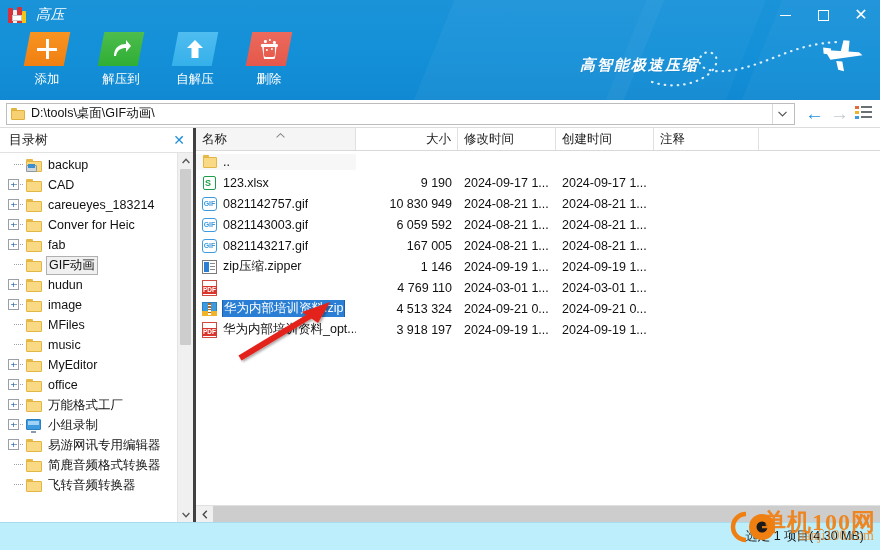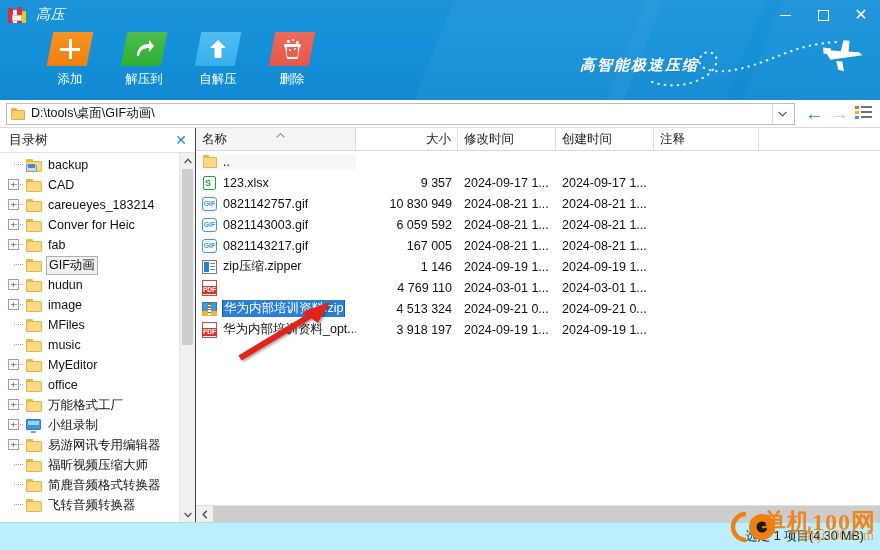--- a/index.html
+++ b/index.html
@@ -60,21 +60,21 @@
     width: 38px; height: 30px; display:flex; align-items:center; justify-content:center;
     color: #ffffff; font-size: 13px; line-height: 1;
   }
   .gl-min { display:block; width:11px; height:1px; background:#fff; }
   .gl-max { display:block; width:11px; height:11px; border:1px solid #fff; }
   .gl-cls { font-size:16px; font-weight:300; }
 
   
   .toolbar {
     position: relative; z-index: 4;
-    display: flex; padding-left: 33px; margin-top: 2px;
+    display: flex; padding-left: 10px; margin-top: 2px;
   }
   .tb-btn {
     width: 74px; display:flex; flex-direction:column; align-items:center;
     cursor: default;
   }
   .tb-ico {
     width: 40px; height: 34px;
     transform: skewX(-11deg);
     display:flex; align-items:center; justify-content:center;
     color:#ffffff;
@@ -151,21 +151,21 @@
 
   
   .main {
     flex: 1 1 auto; display:flex; min-height:0;
     background:#fff;
   }
 
   
   .tree-pane {
     flex: 0 0 196px; display:flex; flex-direction:column;
-    border-right: 1px solid #404040; min-height:0; background:#fff;
+    border-right: 3px solid #404040; min-height:0; background:#fff;
   }
   .tree-header {
     height: 25px; flex:0 0 25px;
     display:flex; align-items:center; justify-content:space-between;
     padding: 0 8px 0 9px;
     border-bottom: 1px solid #e2e2e2;
     background: #fff;
   }
   .tree-title { font-size: 13px; color:#1a1a1a; }
   .tree-close { color:#1e8fd8; font-size: 14px; font-weight: bold; line-height:1; }
@@ -573,28 +573,20 @@
                 <span class="fbdy"></span>
               </span>
               <span class="tlabel">易游网讯专用编辑器</span>
             </div>
             <div class="tnode">
               <span class="guide"></span>
               <span class="fico">
                 <span class="ftab"></span>
                 <span class="fbdy"></span>
               </span>
-              <span class="tlabel">福昕视频压缩大师</span>
-            </div>
-            <div class="tnode">
-              <span class="guide"></span>
-              <span class="fico">
-                <span class="ftab"></span>
-                <span class="fbdy"></span>
-              </span>
               <span class="tlabel">简鹿音频格式转换器</span>
             </div>
             <div class="tnode">
               <span class="guide"></span>
               <span class="fico">
                 <span class="ftab"></span>
                 <span class="fbdy"></span>
               </span>
               <span class="tlabel">飞转音频转换器</span>
             </div>
@@ -655,21 +647,21 @@
             <span class="c-cmt"></span>
           </div>
           <div class="lrow">
             <span class="c-name">
               <span class="ficon ic-xlsx">
                 <span class="bx"></span>
                 <span class="tx">S</span>
               </span>
               <span class="nlabel">123.xlsx</span>
             </span>
-            <span class="c-size">9 357</span>
+            <span class="c-size">9 190</span>
             <span class="c-mod">2024-09-17 1...</span>
             <span class="c-crt">2024-09-17 1...</span>
             <span class="c-cmt"></span>
           </div>
           <div class="lrow">
             <span class="c-name">
               <span class="ficon ic-gif">
                 <span class="bx"></span>
                 <span class="tx">GIF</span>
               </span>

